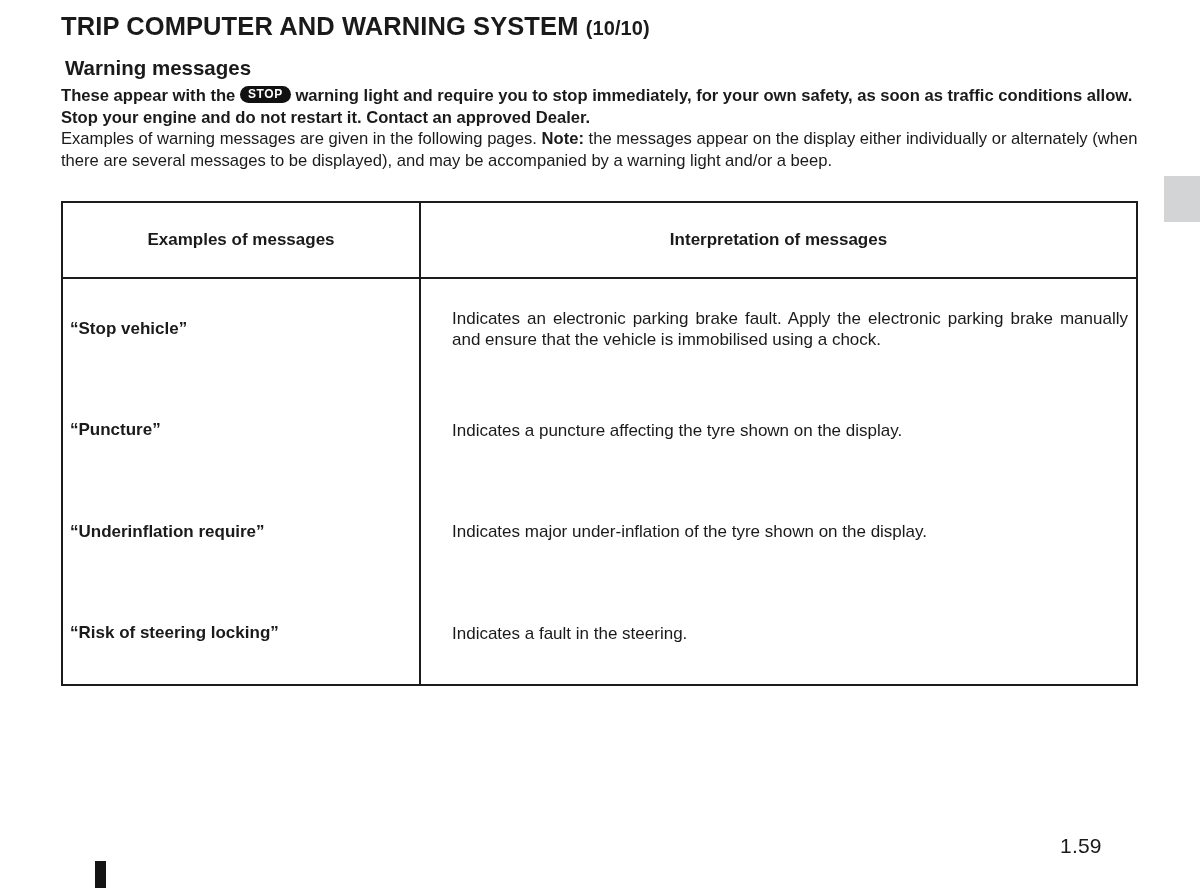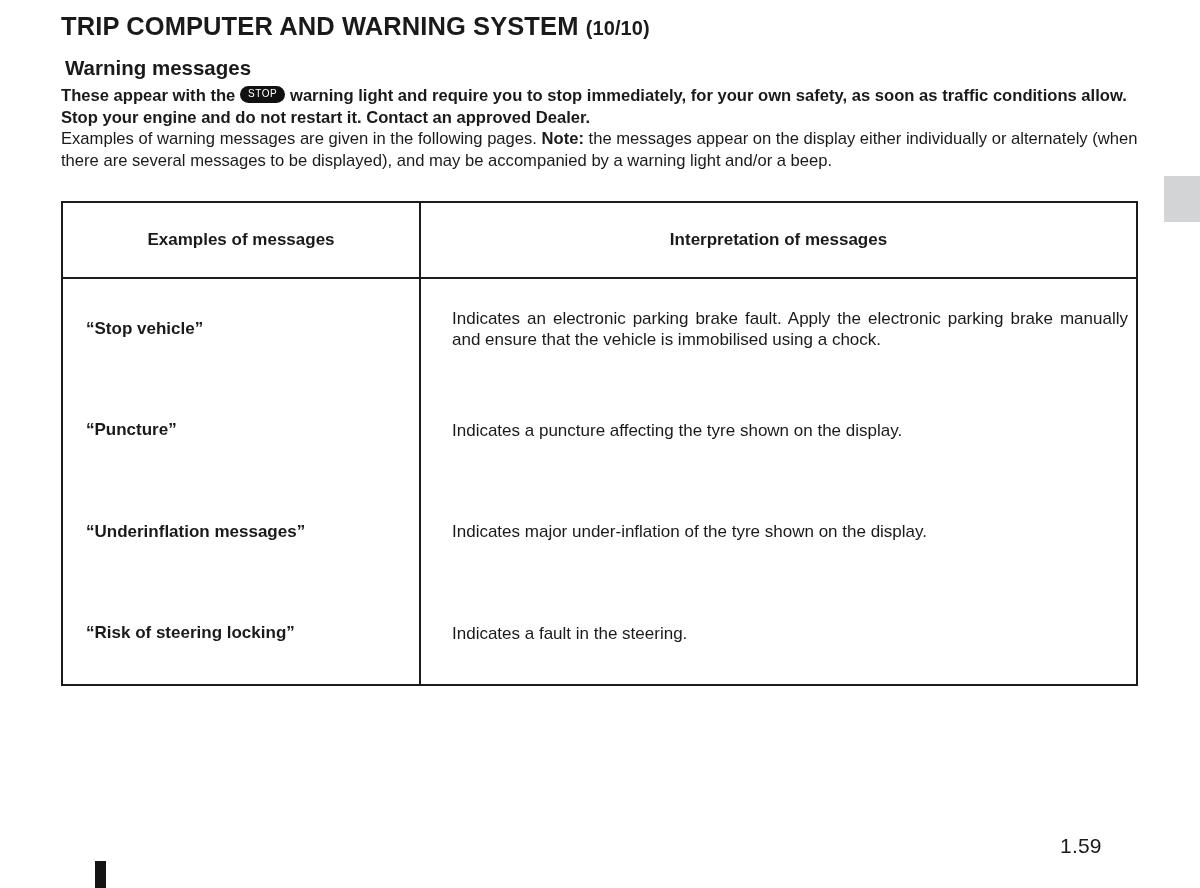--- a/index.html
+++ b/index.html
@@ -92,22 +92,22 @@
   .intro p.bold {
     font-weight: bold;
   }
 
   .stop-badge {
     display: inline-block;
     background: #111111;
     color: #ffffff;
     border-radius: 9px;
     padding: 1px 8px 2px 8px;
-    font-size: 10px;
-    font-weight: normal;
+    font-size: 12px;
+    font-weight: bold;
     letter-spacing: 0.6px;
     line-height: 14px;
     position: relative;
     top: -2px;
     vertical-align: middle;
     font-family: "Liberation Sans", sans-serif;
   }
 
   
   .msg-table {
@@ -143,21 +143,21 @@
     text-align: center;
   }
   .msg-table thead th.col-left {
     border-right: 2px solid #1c1c1c;
   }
 
   .msg-table tbody td.cell-example {
     border-right: 2px solid #1c1c1c;
     font-size: 17px;
     font-weight: bold;
-    padding-left: 23px;
+    padding-left: 7px;
     padding-right: 8px;
   }
   .msg-table tbody td.cell-interpretation {
     font-size: 17px;
     line-height: 21px;
     text-align: justify;
     padding-left: 31px;
     padding-right: 8px;
   }
   .msg-table tbody tr { height: 81.8px; }
@@ -200,21 +200,21 @@
       <tbody>
         <tr>
           <td class="cell-example">“Stop vehicle”</td>
           <td class="cell-interpretation">Indicates an electronic parking brake fault. Apply the electronic parking brake manually and ensure that the vehicle is immobilised using a chock.</td>
         </tr>
         <tr>
           <td class="cell-example">“Puncture”</td>
           <td class="cell-interpretation">Indicates a puncture affecting the tyre shown on the display.</td>
         </tr>
         <tr>
-          <td class="cell-example">“Underinflation messages”</td>
+          <td class="cell-example">“Underinflation require”</td>
           <td class="cell-interpretation">Indicates major under-inflation of the tyre shown on the display.</td>
         </tr>
         <tr>
           <td class="cell-example">“Risk of steering locking”</td>
           <td class="cell-interpretation">Indicates a fault in the steering.</td>
         </tr>
       </tbody>
     </table>
   </div>
 

